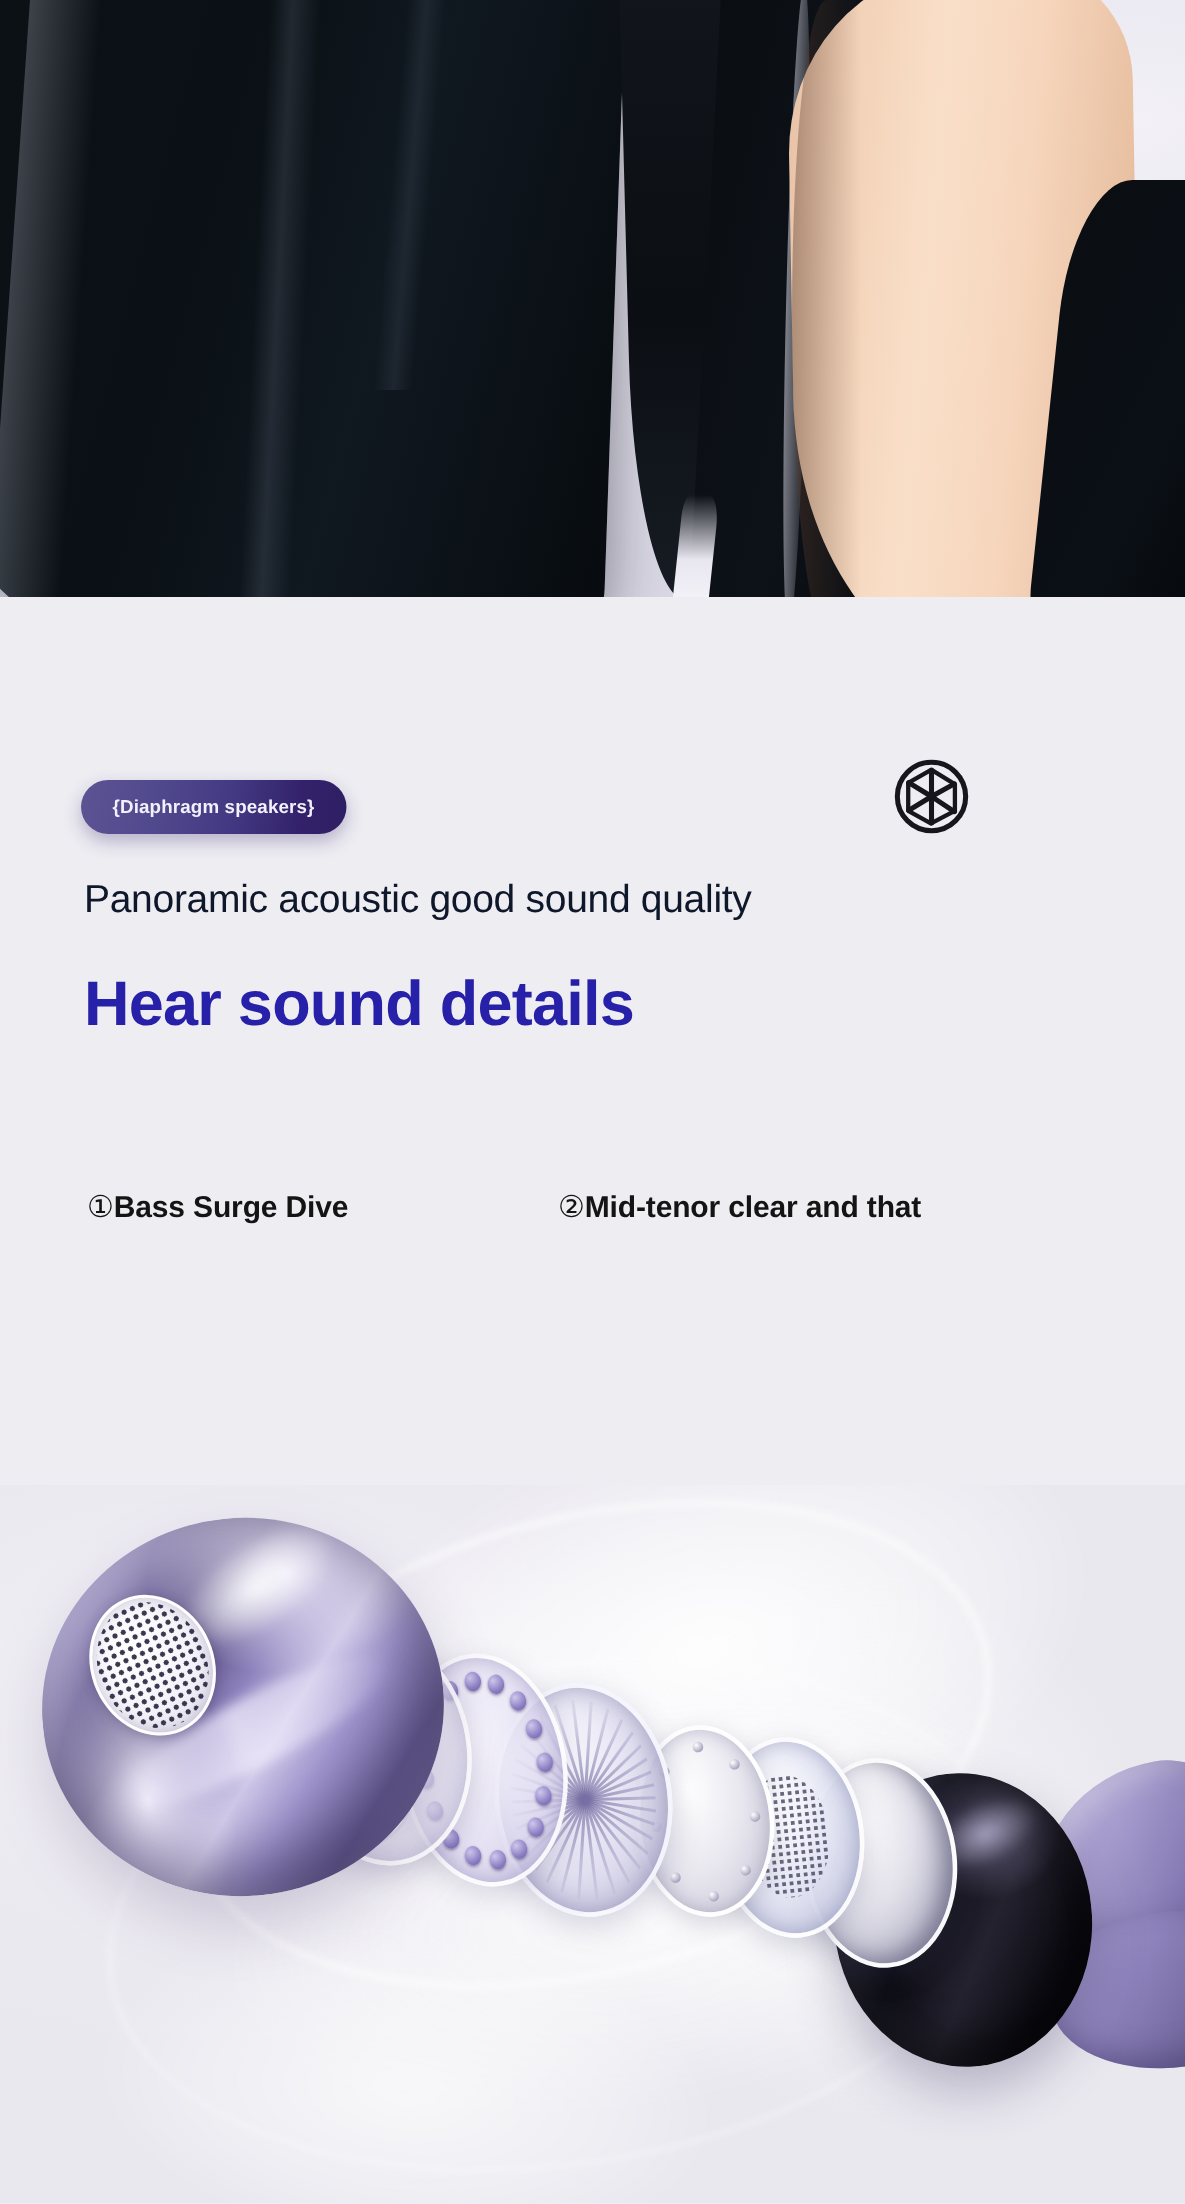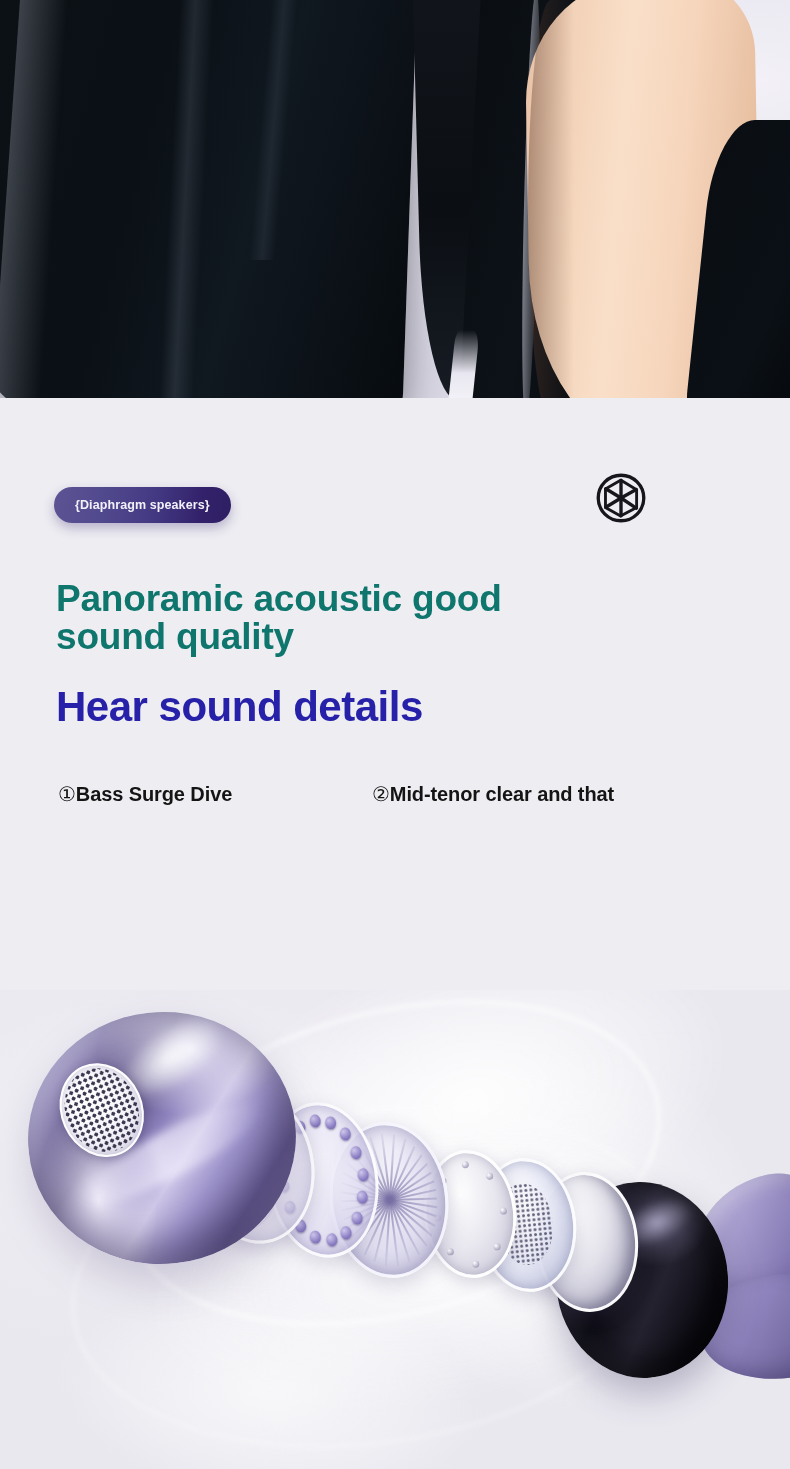--- a/index.html
+++ b/index.html
@@ -141,21 +141,21 @@
 
   
   .content {
     position: absolute;
     left: 0; top: 400px;
     width: 790px;
   }
 
   .badge-row {
     position: absolute;
-    left: 0; top: 87px;
+    left: 0; top: 120px;
     width: 694px;
     height: 60px;
   }
   .badge {
     position: absolute;
     left: 54px; top: 0;
     display: inline-flex;
     align-items: center;
     justify-content: center;
     height: 36px;
@@ -175,44 +175,45 @@
     width: 54px; height: 54px;
   }
 
   .headline-block {
     position: absolute;
     left: 56px; top: 180px;
     width: 700px;
   }
   .headline-1 {
     margin: 0;
-    font-size: 37px;
+    font-size: 26px;
     line-height: 38px;
-    font-weight: 700;
-    color: #0f766e;
+    font-weight: 400;
+    color: #0f172a;
     letter-spacing: -.2px;
     max-width: 470px;
   }
   .headline-2 {
     margin: 26px 0 0 0;
     font-size: 42px;
     line-height: 50px;
     font-weight: 700;
     color: #2720a8;
     letter-spacing: -.5px;
   }
 
   .features {
     position: absolute;
     left: 0; top: 382px;
     width: 790px;
     display: flex;
   }
   .feature-col {
     box-sizing: border-box;
+    margin-top: 11px;
   }
   .feature-col.left  { width: 372px; padding: 0 16px 0 58px; }
   .feature-col.right { width: 418px; padding: 0 28px 0 0;  }
 
   .feature-title {
     margin: 0 0 18px 0;
     font-size: 20px;
     line-height: 24px;
     font-weight: 700;
     color: #141414;

